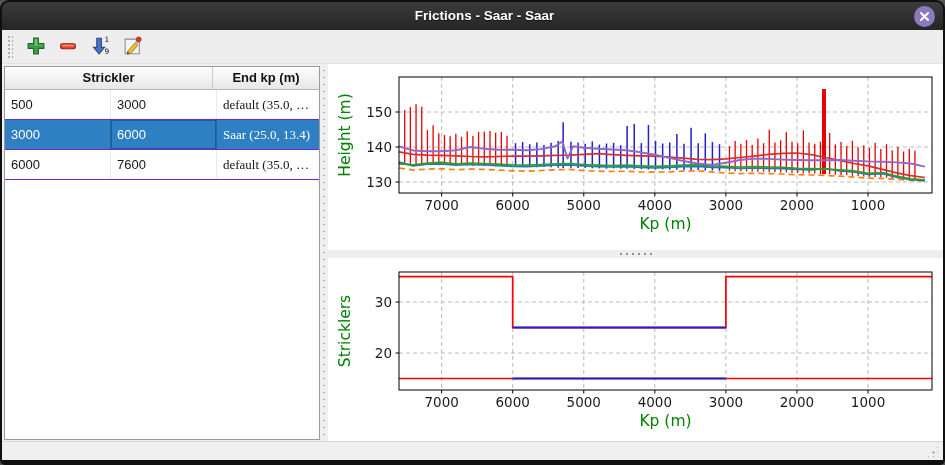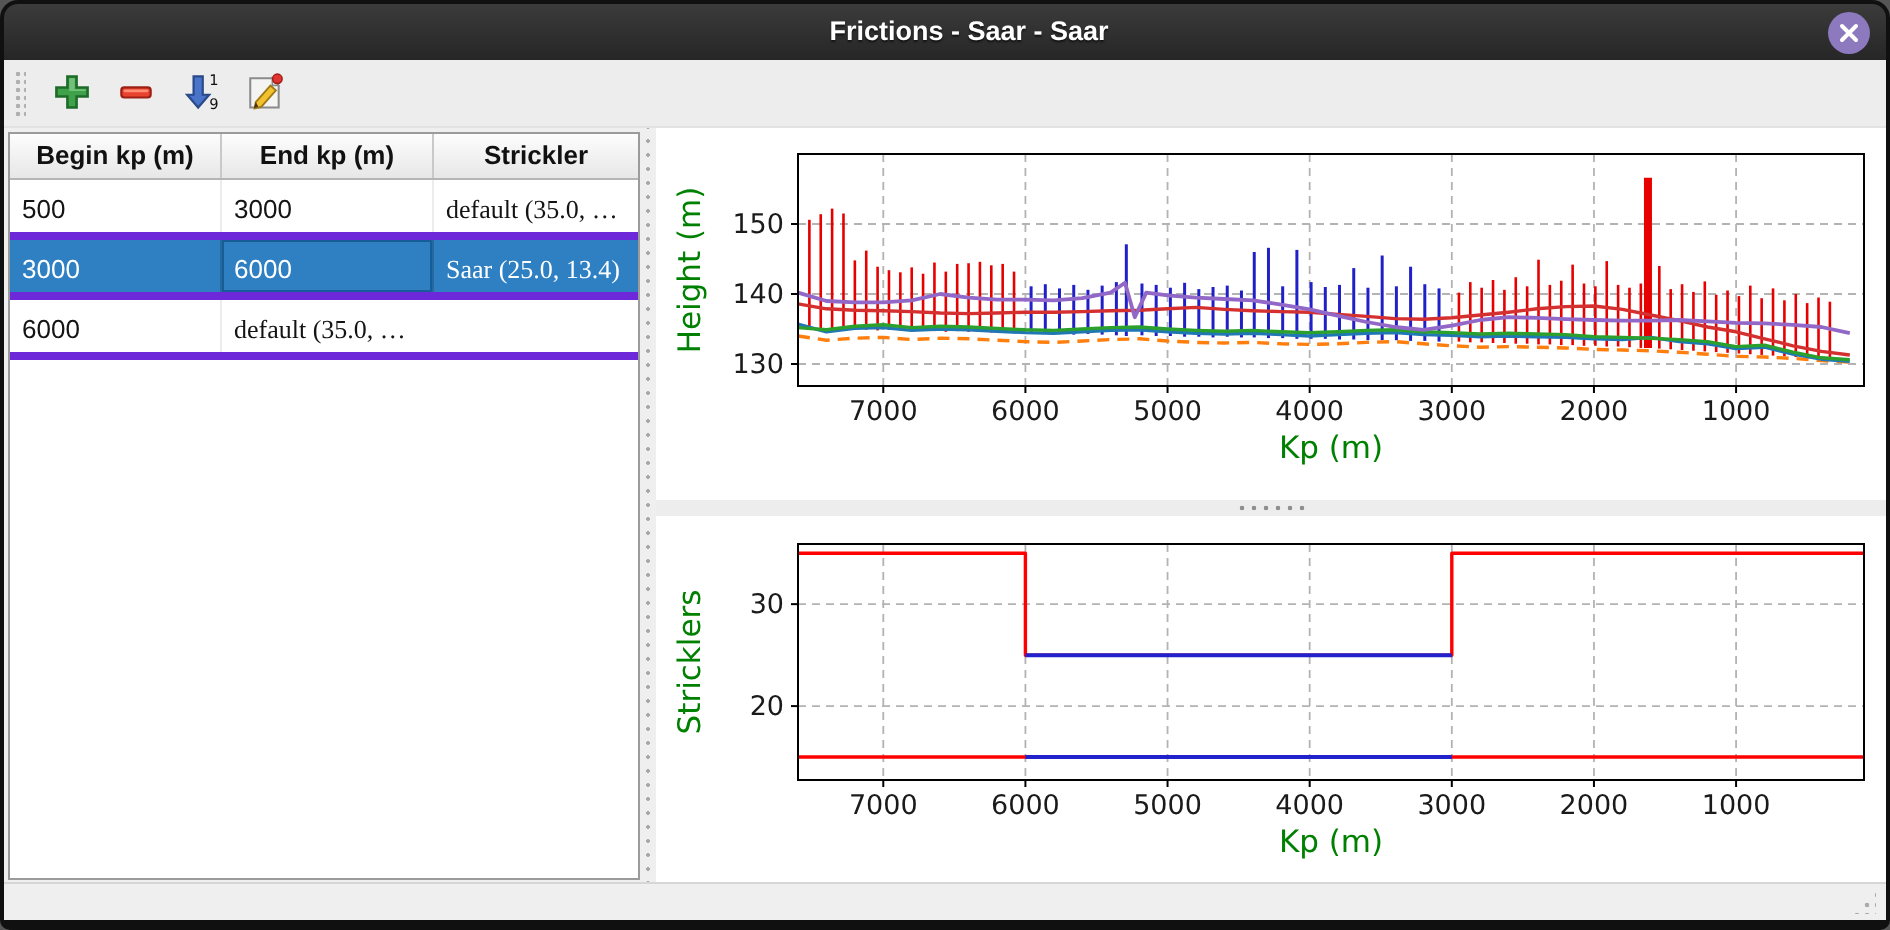--- a/index.html
+++ b/index.html
@@ -45,21 +45,21 @@
   .table-panel{
     position:absolute;left:2px;top:2px;width:316px;height:374px;
     background:#ffffff;border:1px solid #9b9b9b;
   }
   .thead{display:flex;height:23px;background:linear-gradient(#fdfdfd,#e7e7e7);
     border-bottom:1px solid #b5b5b5;}
   .th{font-weight:bold;font-size:13px;color:#111;text-align:center;
     line-height:22px;border-right:1px solid #c9c9c9;overflow:hidden;white-space:nowrap;}
   .th:last-child{border-right:none;}
   .c0{width:106px;} .c1{width:106px;} .c2{flex:1;min-width:0;}
-  .trow{display:flex;height:30px;border-bottom:4px solid #6d28d9;background:#fff;}
+  .trow{display:flex;height:30px;border-bottom:1px solid #6d28d9;background:#fff;}
   .tcell{font-size:13px;color:#141414;padding:7px 6px 0 6px;
     border-right:1px solid #ececec;overflow:hidden;white-space:nowrap;}
   .tcell:last-child{border-right:none;font-family:Liberation Serif, serif;}
   .trow.selected{background:#2f80c3;}
   .trow.selected .tcell{color:#ffffff;border-right-color:rgba(0,0,0,.18);}
   .tcell.focused{box-shadow:inset 0 0 0 1px #175d97;}
   .vsplitter{
     position:absolute;left:319px;top:0;width:6px;height:100%;
     background-image:radial-gradient(circle,#a8a8a8 .8px,transparent 1.1px);
     background-size:4px 7px;background-repeat:repeat-y;background-position:center;
@@ -134,37 +134,37 @@
         <path d="M7.5 17.5 l1.4 2.6 -2.4 0.6z" fill="#4a3318"></path>
         <circle cx="19.3" cy="4.8" r="2.6" fill="#e23333" stroke="#9c1f14" stroke-width="0.8"></circle>
       </svg>
     </button>
   </div>
 
   <div class="main">
 
     <div class="table-panel">
       <div class="thead">
-        <div class="th c0">Begin kp (m)</div>
+        <div class="th c2">Strickler</div>
         <div class="th c1">End kp (m)</div>
-        <div class="th c2">Strickler</div>
       </div>
       <div>
           <div class="trow">
             <div class="tcell c0">500</div>
             <div class="tcell c1">3000</div>
             <div class="tcell c2">default (35.0, …</div>
           </div>
           <div class="trow selected">
             <div class="tcell c0">3000</div>
             <div class="tcell c1 focused">6000</div>
             <div class="tcell c2">Saar (25.0, 13.4)</div>
           </div>
           <div class="trow">
             <div class="tcell c0">6000</div>
+            <div class="tcell c1">7600</div>
             <div class="tcell c2">default (35.0, …</div>
           </div>
         </div>
     </div>
 
     <div class="vsplitter"></div>
 
     <div class="charts-panel">
       <svg id="chart1" class="chart" width="615" height="186">
           <line x1="113.64" x2="113.64" y1="13" y2="129" stroke="#b3b3b3" stroke-dasharray="4 3" stroke-width="0.9"></line>

